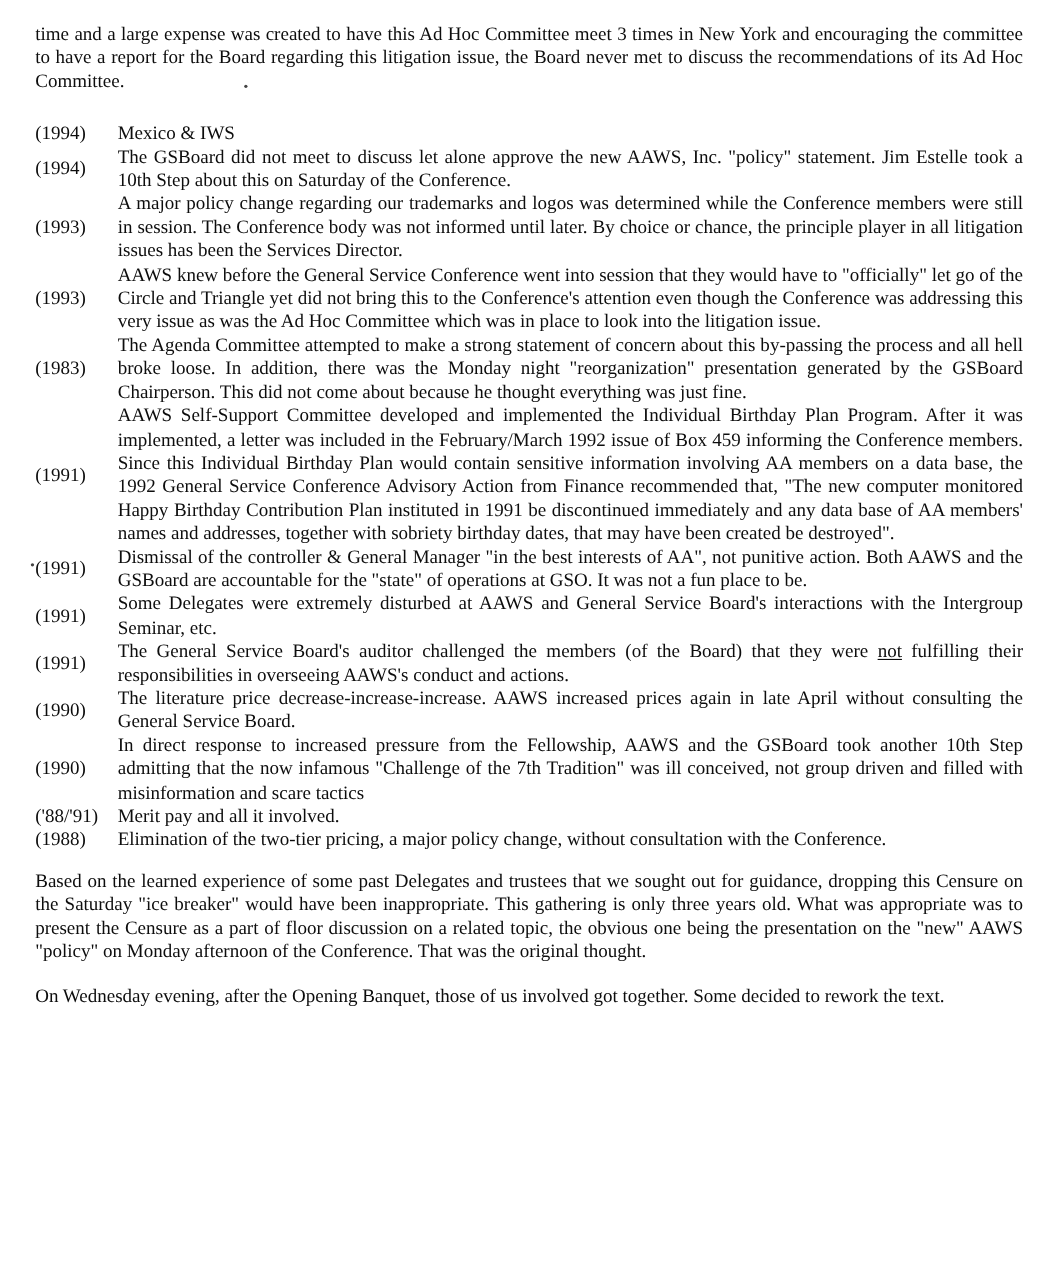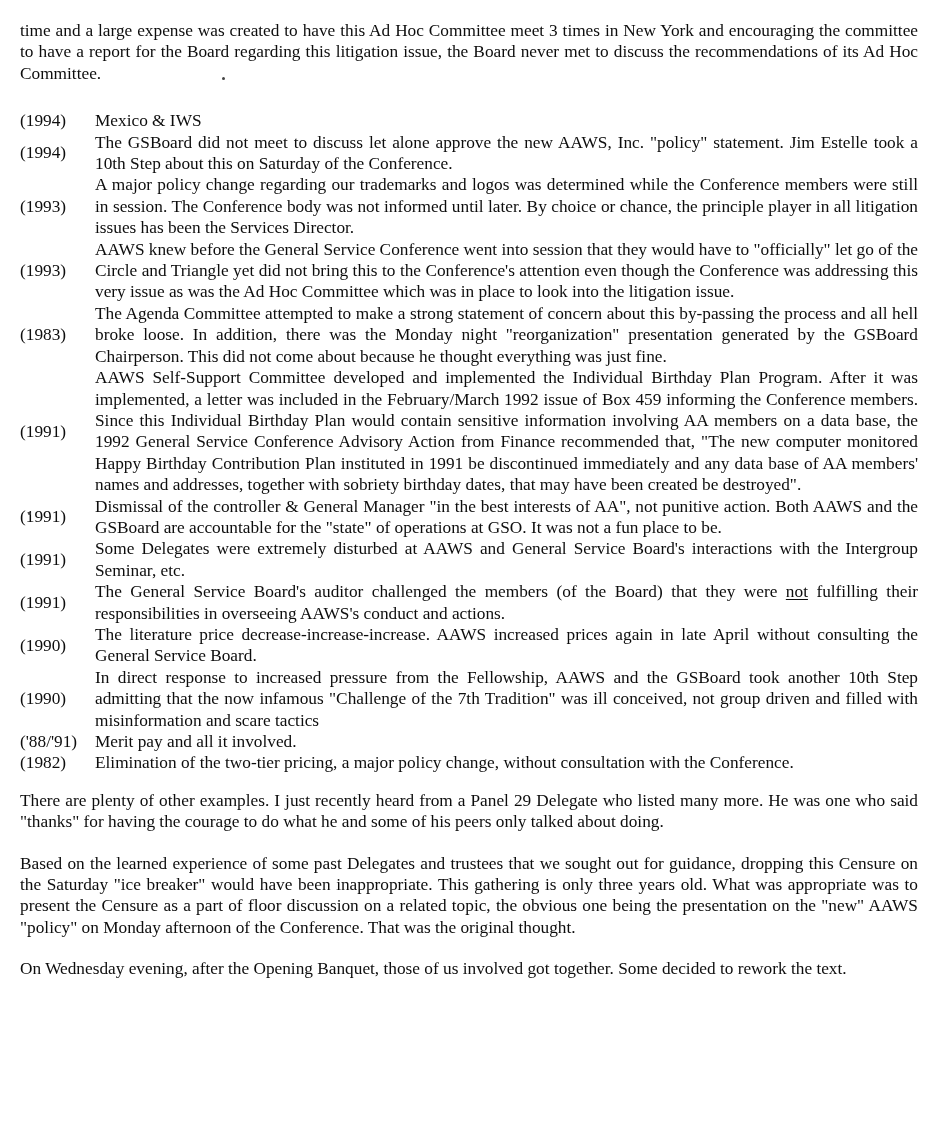--- a/index.html
+++ b/index.html
@@ -12,21 +12,21 @@
     height: 1147px;
     font-family: "Liberation Serif", "DejaVu Serif", serif;
     color: #0d0d0d;
     overflow: hidden;
   }
   .page {
     position: relative;
     box-sizing: border-box;
     width: 950px;
     height: 1147px;
-    padding: 20px 22px 0 20px;
+    padding: 20px 22px 0 32px;
     background: #ffffff;
   }
   .para {
     width: 898px;
     font-size: 17.3px;
     line-height: 21.4px;
     text-align: justify;
     margin: 0;
   }
   .intro {
@@ -123,27 +123,26 @@
       </div>
       <div class="entry">
         <span class="year">(1990)</span>
         <span class="text">In direct response to increased pressure from the Fellowship, AAWS and the GSBoard took another 10th Step admitting that the now infamous "Challenge of the 7th Tradition" was ill conceived, not group driven and filled with misinformation and scare tactics</span>
       </div>
       <div class="entry">
         <span class="year">('88/'91)</span>
         <span class="text">Merit pay and all it involved.</span>
       </div>
       <div class="entry">
-        <span class="year">(1982)</span>
+        <span class="year">(1988)</span>
         <span class="text">Elimination of the two-tier pricing, a major policy change, without consultation with the Conference.</span>
       </div>
     </div>
 
   <div class="closing" id="closing">
-      <p>There are plenty of other examples.  I just recently heard from a Panel 29 Delegate who listed many more.  He was one who said "thanks" for having the courage to do what he and some of his peers only talked about doing.</p>
       <p>Based on the learned experience of some past Delegates and trustees that we sought out for guidance, dropping this Censure on the Saturday "ice breaker" would have been inappropriate.  This gathering is only three years old.  What was appropriate was to present the Censure as a part of floor discussion on a related topic, the obvious one being the presentation on the "new" AAWS "policy" on Monday afternoon of the Conference.  That was the original thought.</p>
       <p>On Wednesday evening, after the Opening Banquet, those of us involved got together.  Some decided to rework the text.</p>
     </div>
 
   <span class="speckle speckle-1"></span>
   <span class="speckle speckle-2"></span>
 
 </div>
 
 </body></html>

